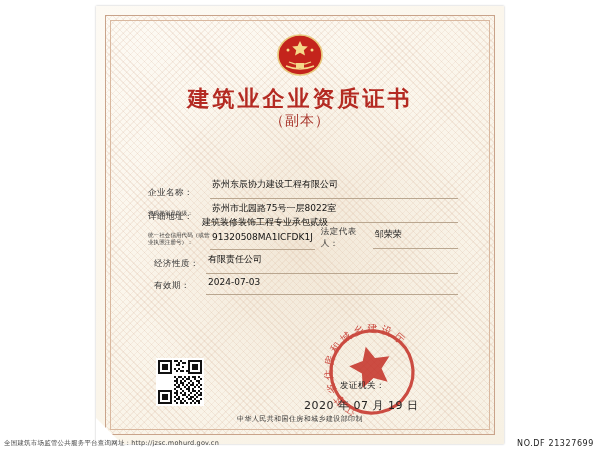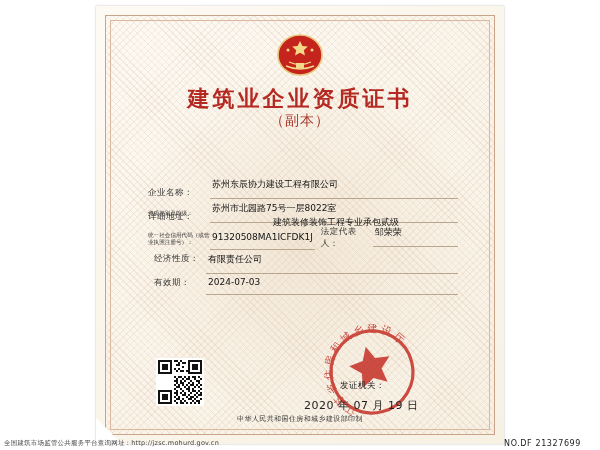--- a/index.html
+++ b/index.html
@@ -59,40 +59,40 @@
 
   
   .fields{position:absolute;left:52px;top:126px;width:310px;font-size:9px;color:#2a2a2a;margin-top:46px;}
   .row{display:flex;align-items:flex-end;margin-bottom:3px;min-height:12px;}
   .lab{width:62px;flex:none;color:#333;letter-spacing:.5px;font-size:8.5px;}
   .lab.tiny{font-size:5.6px;line-height:1.25;letter-spacing:0;padding-bottom:1px;}
   .val{flex:1;border-bottom:0.7px solid #b9a68f;padding:0 2px 7px 2px;font-size:9px;color:#111;}
   .row2{display:flex;align-items:flex-end;margin-bottom:3px;}
   .half{display:flex;align-items:flex-start;flex:1;}
   .half .lab{width:62px;}
-  .half2{display:flex;align-items:flex-start;flex:1;margin-left:6px;}
+  .half2{display:flex;align-items:center;flex:1;margin-left:6px;}
   .half2 .lab{width:52px;}
 
   .scope-label{position:absolute;left:52px;top:204px;width:62px;font-size:5.6px;color:#333;line-height:1.3;}
-  .scope-val{position:absolute;left:118px;top:210px;width:244px;font-size:9px;color:#111;text-align:center;}
+  .scope-val{position:absolute;left:106px;top:210px;width:244px;font-size:9px;color:#111;}
 
   
   .qr{position:absolute;left:60px;top:352px;width:48px;height:48px;background:#fff;}
   .qr svg{display:block;}
 
   
   .seal{position:absolute;left:228px;top:318px;width:96px;height:96px;opacity:.92;}
 
   .issuer{position:absolute;left:244px;top:374px;font-size:8.5px;color:#222;letter-spacing:.5px;}
   .issue-date{position:absolute;left:208px;top:392px;font-size:11px;color:#222;letter-spacing:.5px;}
   .ministry{position:absolute;left:0;right:0;top:408px;text-align:center;font-size:7px;color:#333;letter-spacing:.4px;}
 
   
   .bottom-left{position:absolute;left:4px;bottom:2px;font-size:6.5px;color:#444;letter-spacing:.2px;}
-  .bottom-right{position:absolute;right:19px;bottom:2px;font-size:8px;color:#222;letter-spacing:.6px;}
+  .bottom-right{position:absolute;right:6px;bottom:2px;font-size:8px;color:#222;letter-spacing:.6px;}
 </style>
 </head>
 <body>
 
 <div class="page">
   <div class="cert">
 
     <div class="guilloche"></div>
     <div class="watermark"></div>
     <div class="border-outer"></div>

